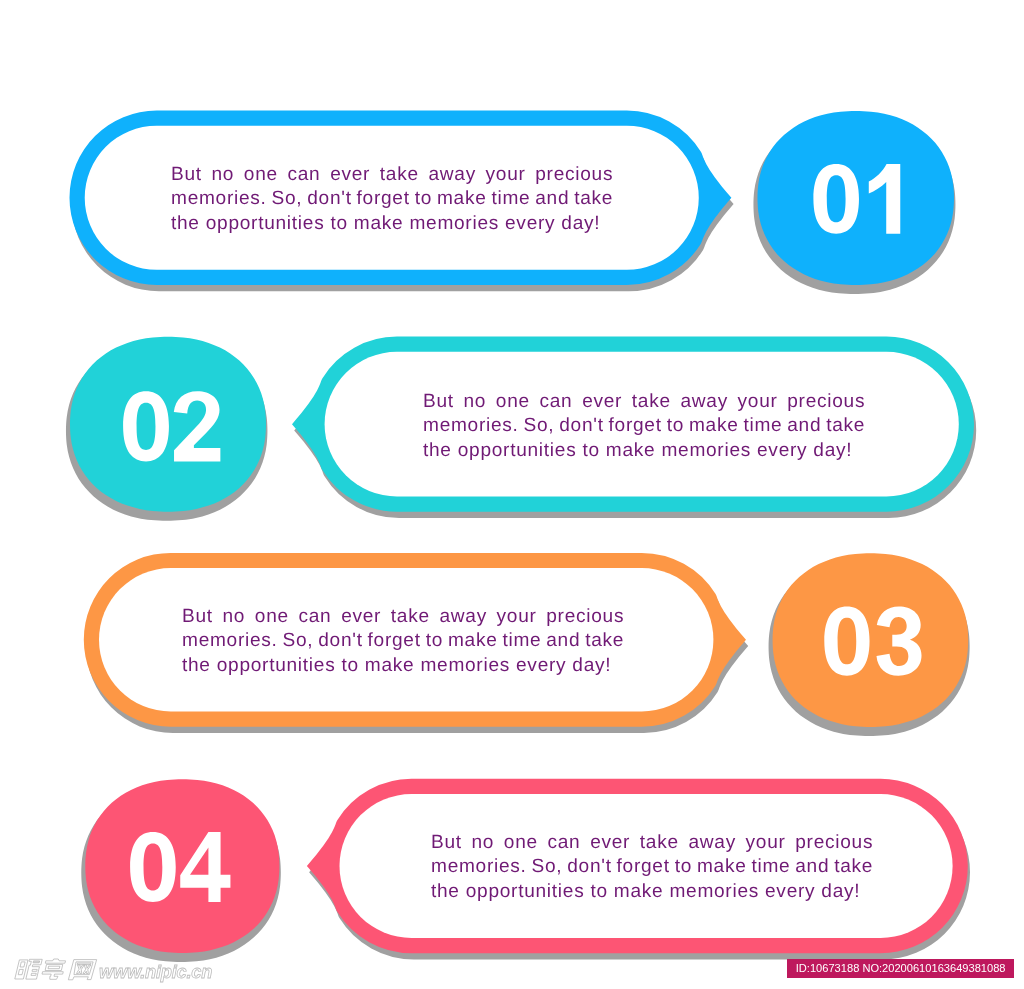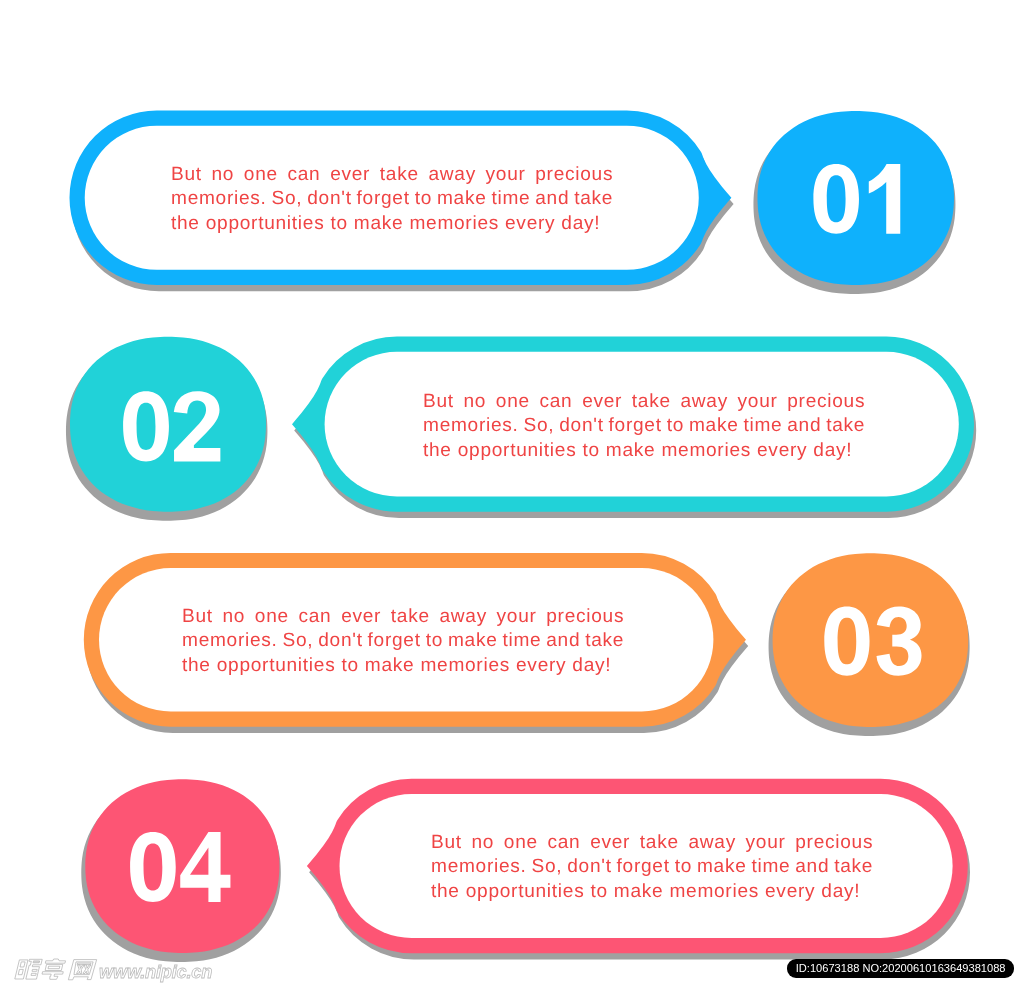--- a/index.html
+++ b/index.html
@@ -2,34 +2,34 @@
 <html><head>
 <meta charset="utf-8">
 <title>Numbered speech bubble infographic</title>
 <style>
   html,body{margin:0;padding:0;background:#ffffff;}
   body{width:1024px;height:989px;font-family:"Liberation Sans",sans-serif;overflow:hidden;position:relative;}
   .stage{position:absolute;left:0;top:0;width:1024px;height:989px;background:#ffffff;}
   svg.art{position:absolute;left:0;top:0;width:1024px;height:989px;display:block;}
   #overlay{position:absolute;left:0;top:0;width:1024px;height:989px;}
   .bubble-text{position:absolute;font-family:"Liberation Sans",sans-serif;font-size:19.1px;
-      letter-spacing:0.72px;line-height:24.25px;color:#ef4444;
+      letter-spacing:0.72px;line-height:24.25px;color:#701a75;
       -webkit-font-smoothing:antialiased;text-rendering:geometricPrecision;
       will-change:transform;transform:translateZ(0);}
   .bubble-text > span{display:block;height:24.25px;white-space:nowrap;}
   .bubble-text > span.j{display:flex;justify-content:space-between;}
   .bubble-text > span.j > i{font-style:normal;}
   
   #wm{position:absolute;left:0;top:0;width:1024px;height:989px;pointer-events:none;}
   .wm-logo{position:absolute;left:14.7px;top:959.4px;overflow:visible;}
   .wm-site{position:absolute;left:99px;top:961.5px;font-family:Liberation Sans, sans-serif;
       font-style:italic;font-weight:700;font-size:18.2px;letter-spacing:-0.2px;color:#ffffff;
       -webkit-text-stroke:0.8px #bdbdbd;}
-  .id-bar{position:absolute;left:786.8px;top:959.1px;width:227.7px;height:18.8px;background:#000000;
-      display:flex;align-items:center;justify-content:center;border-radius:9px;}
+  .id-bar{position:absolute;left:786.8px;top:959.1px;width:227.7px;height:18.8px;background:#be185d;
+      display:flex;align-items:center;justify-content:center;}
   .id-text{font-family:"Liberation Sans",sans-serif;font-size:11.1px;color:#ffffff;white-space:nowrap;
       letter-spacing:0px;line-height:18.8px;}
 </style>
 </head>
 <body>
 
 <div class="stage">
   <svg class="art" viewBox="0 0 1024 989" id="art">
       <defs>
         <filter id="sblur" x="-12%" y="-12%" width="128%" height="128%">

